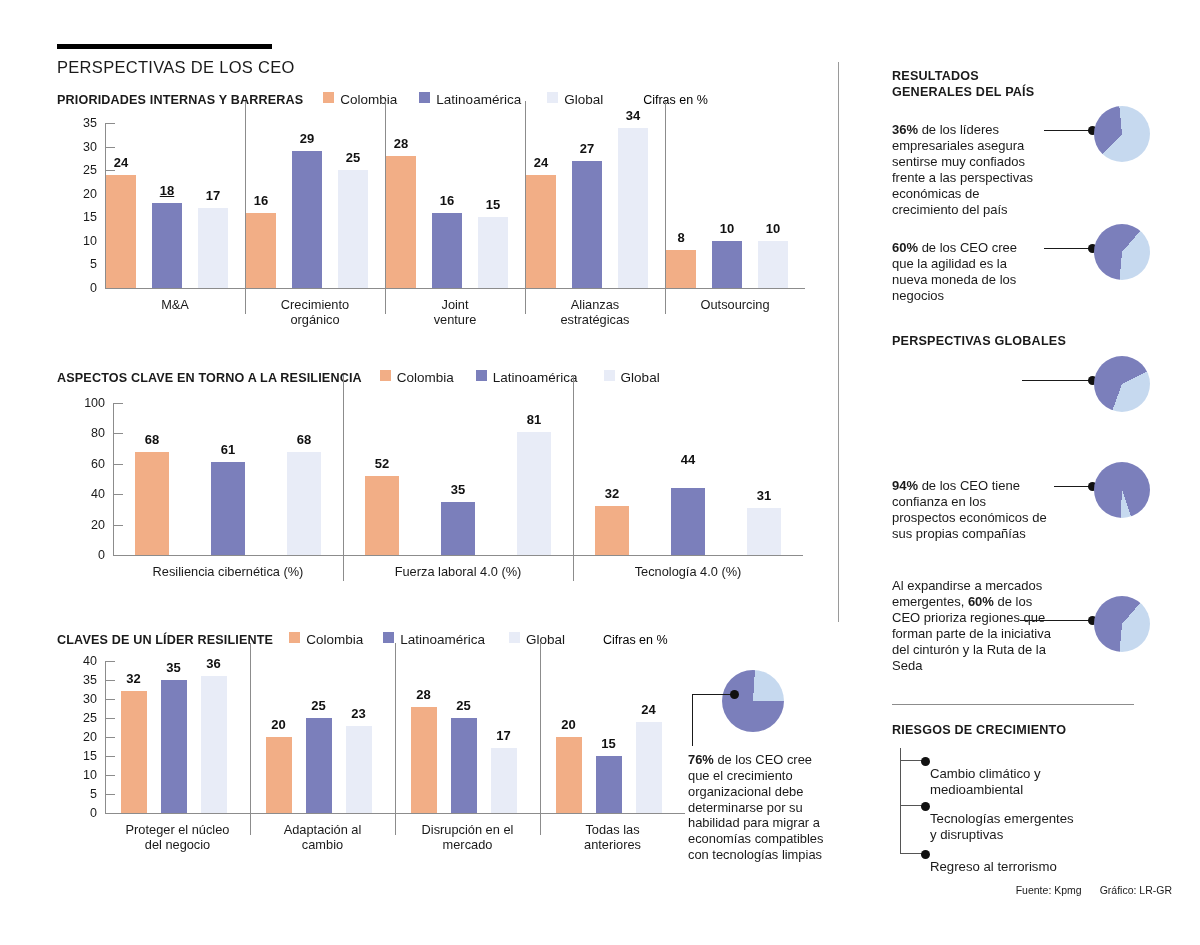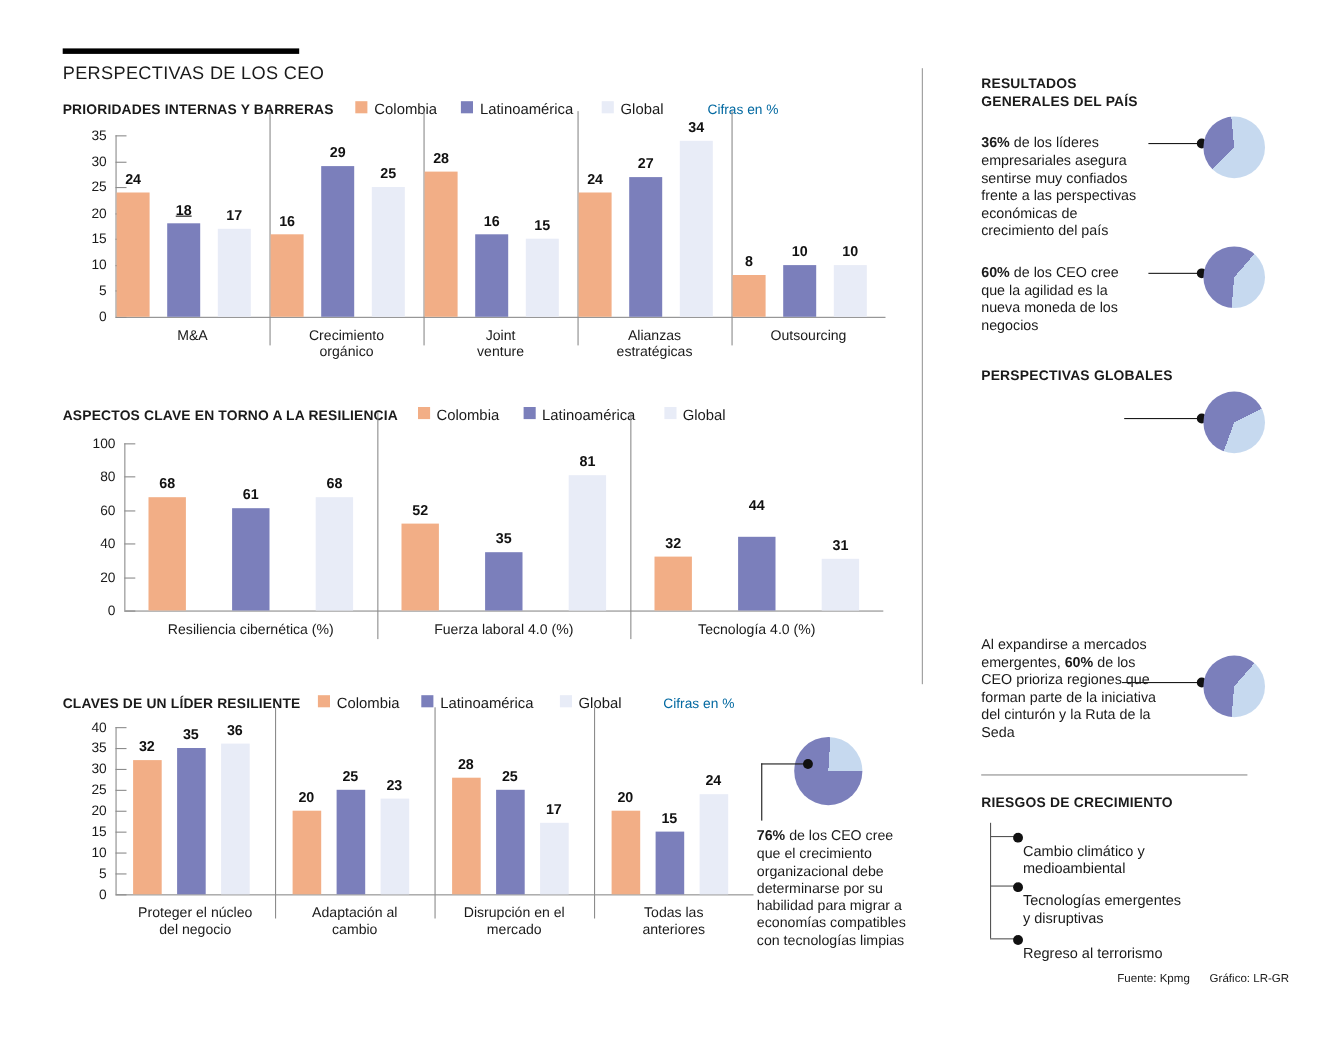--- a/index.html
+++ b/index.html
@@ -42,21 +42,21 @@
     font-size: 0;
   }
   .chart-title {
     font-size: 12.6px; font-weight: bold; letter-spacing: .15px;
     color: #1a1a1a; white-space: nowrap;
   }
   .legend { display: flex; align-items: center; }
   .legend-item { display: flex; white-space: nowrap; }
   .swatch { width: 11px; height: 11px; display: inline-block; }
   .legend-label { font-size: 13.5px; margin-left: 6px; color: #1a1a1a; }
-  .cifras { font-size: 12.5px; color: #0369a1; white-space: nowrap; font-weight: 400; }
+  .cifras { font-size: 12.5px; color: #000000; white-space: nowrap; font-weight: 400; }
 
   
   .plot { position: relative; }
   .axis-line { position: absolute; background: #8c8c8c; }
   .ytick-label {
     position: absolute; right: 0; font-size: 12.5px; color: #1a1a1a;
     text-align: right; transform: translateY(-50%); white-space: nowrap;
   }
   .ytick-mark { position: absolute; height: 1px; background: #8c8c8c; }
   .sep { position: absolute; width: 1px; background: #8c8c8c; }
@@ -389,20 +389,30 @@
     <div class="sec-head" style="left:8px; top:333px;">PERSPECTIVAS GLOBALES</div>
 
     <div class="fact" style="left:8px; top:372px; width:300px;">
       <div class="leader" style="left:130px; top:8px; width:70px;"></div>
       <div class="dot" style="left:196px; top:4px;"></div>
       <div id="pie62" style="position:absolute; left:202px; top:-16px;">
           <div class="pie" style="width: 56px; height: 56px; background: conic-gradient(from 200deg, rgb(123, 127, 187) 0deg, rgb(123, 127, 187) 223.2deg, rgb(198, 217, 239) 223.2deg, rgb(198, 217, 239) 360deg);"></div>
         </div>
     </div>
 
+    <div class="fact" style="left:8px; top:478px; width:300px;">
+      <div class="fact-text" style="width:160px;">
+        <b>94%</b><span> de los CEO tiene confianza en los prospectos económicos de sus propias compañías</span>
+      </div>
+      <div class="leader" style="left:162px; top:8px; width:38px;"></div>
+      <div class="dot" style="left:196px; top:4px;"></div>
+      <div id="pie94" style="position:absolute; left:202px; top:-16px;">
+          <div class="pie" style="width: 56px; height: 56px; background: conic-gradient(from 183deg, rgb(123, 127, 187) 0deg, rgb(123, 127, 187) 338.4deg, rgb(198, 217, 239) 338.4deg, rgb(198, 217, 239) 360deg);"></div>
+        </div>
+    </div>
 
     <div class="fact" style="left:8px; top:578px; width:300px;">
       <div class="fact-text" style="width:160px;">
         <span>Al expandirse a mercados emergentes, </span><b>60%</b><span> de los CEO prioriza regiones que forman parte de la iniciativa del cinturón y la Ruta de la Seda</span>
       </div>
       <div class="leader" style="left:128px; top:42px; width:72px;"></div>
       <div class="dot" style="left:196px; top:38px;"></div>
       <div id="pie60b" style="position:absolute; left:202px; top:18px;">
           <div class="pie" style="width: 56px; height: 56px; background: conic-gradient(from 185deg, rgb(123, 127, 187) 0deg, rgb(123, 127, 187) 216deg, rgb(198, 217, 239) 216deg, rgb(198, 217, 239) 360deg);"></div>
         </div>

